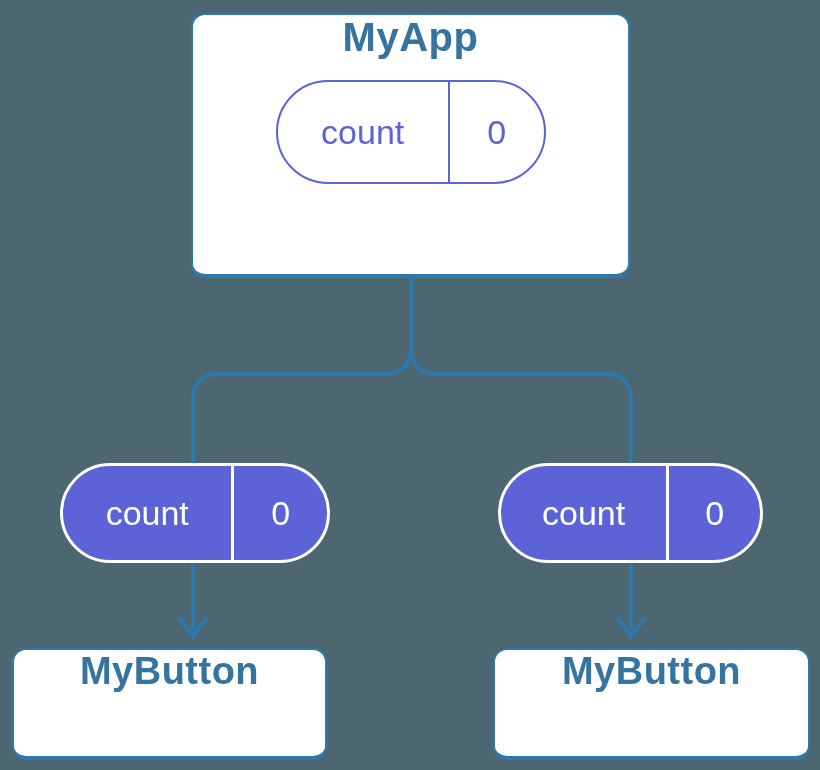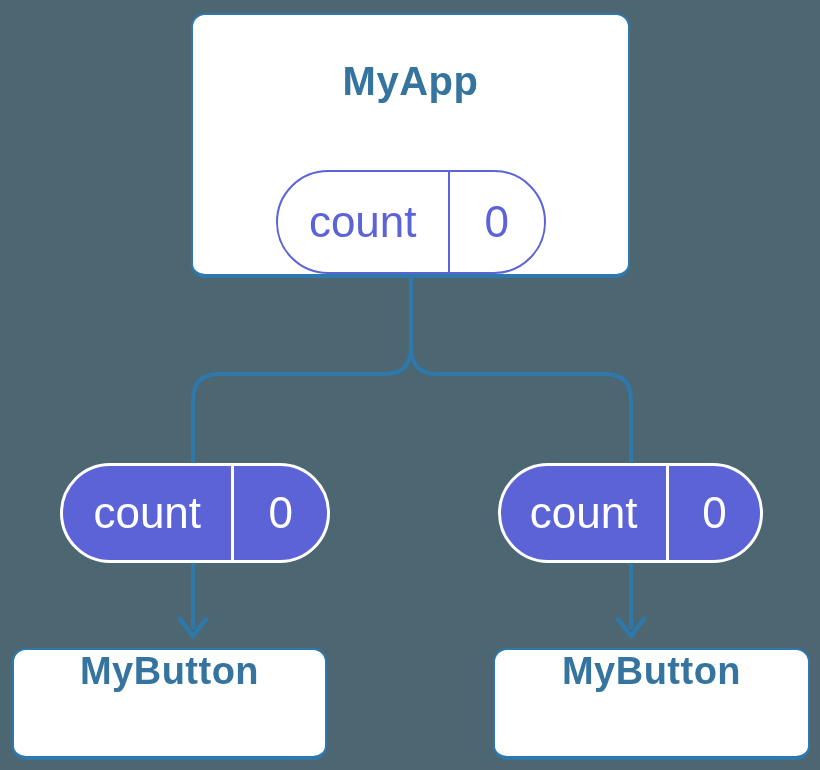--- a/index.html
+++ b/index.html
@@ -20,21 +20,21 @@
     position: absolute;
     background: #FFFFFF;
     border: 2px solid #2E78AB;
     border-bottom-width: 4px;
     border-radius: 14px;
     box-sizing: border-box;
     display: flex;
     flex-direction: column;
     align-items: center;
   }
-  .box.parent { justify-content: space-between; padding-top: 44px; }
+  .box.parent { justify-content: flex-start; }
   .box.child  { justify-content: flex-start; }
   .node-title {
     color: #35749E;
     font-weight: bold;
     font-size: 40px;
     letter-spacing: 0.5px;
     white-space: nowrap;
   }
   .box.child .node-title { font-size: 38px; }
   .pill {
@@ -56,21 +56,21 @@
     position: absolute;
     background: #5B63D6;
     border: 3px solid #FFFFFF;
     color: #FFFFFF;
   }
   .pill-solid .seg-value { border-left: 3px solid #FFFFFF; }
   .seg {
     display: flex;
     align-items: center;
     justify-content: center;
-    font-size: 44px;
+    font-size: 34px;
     white-space: nowrap;
   }
   .seg-name  { flex: 1.82; }
   .seg-value { flex: 1; }
 </style>
 </head>
 <body>
 
 <div class="canvas">
 

